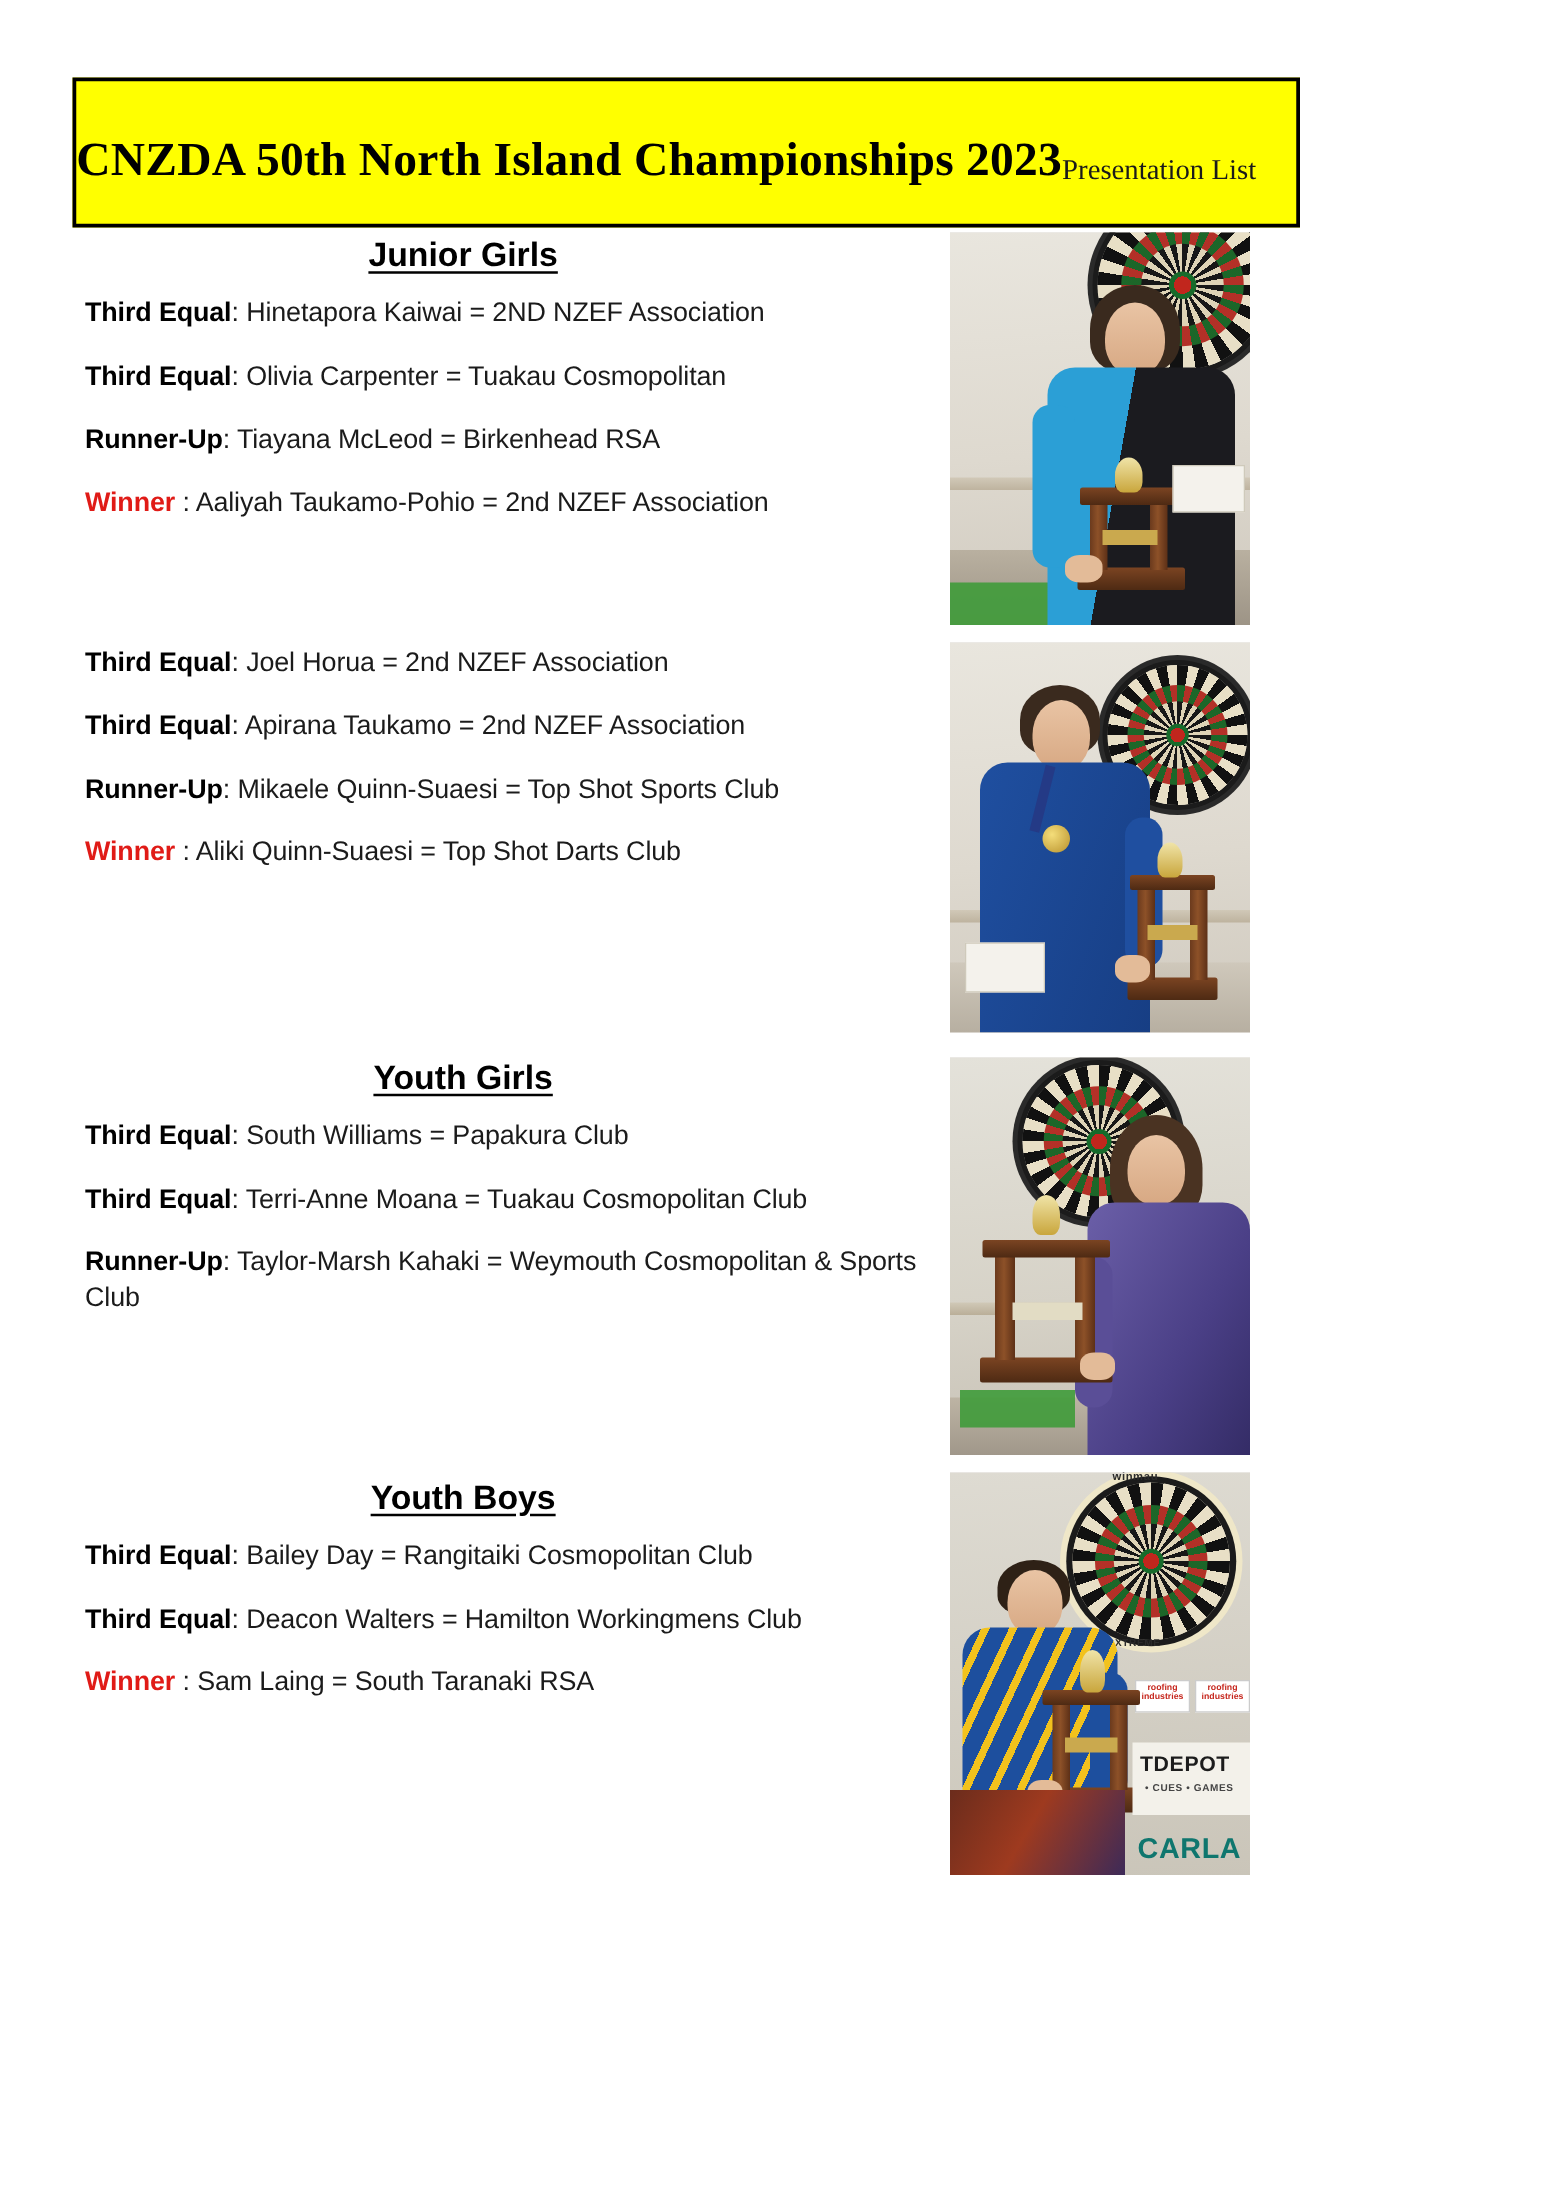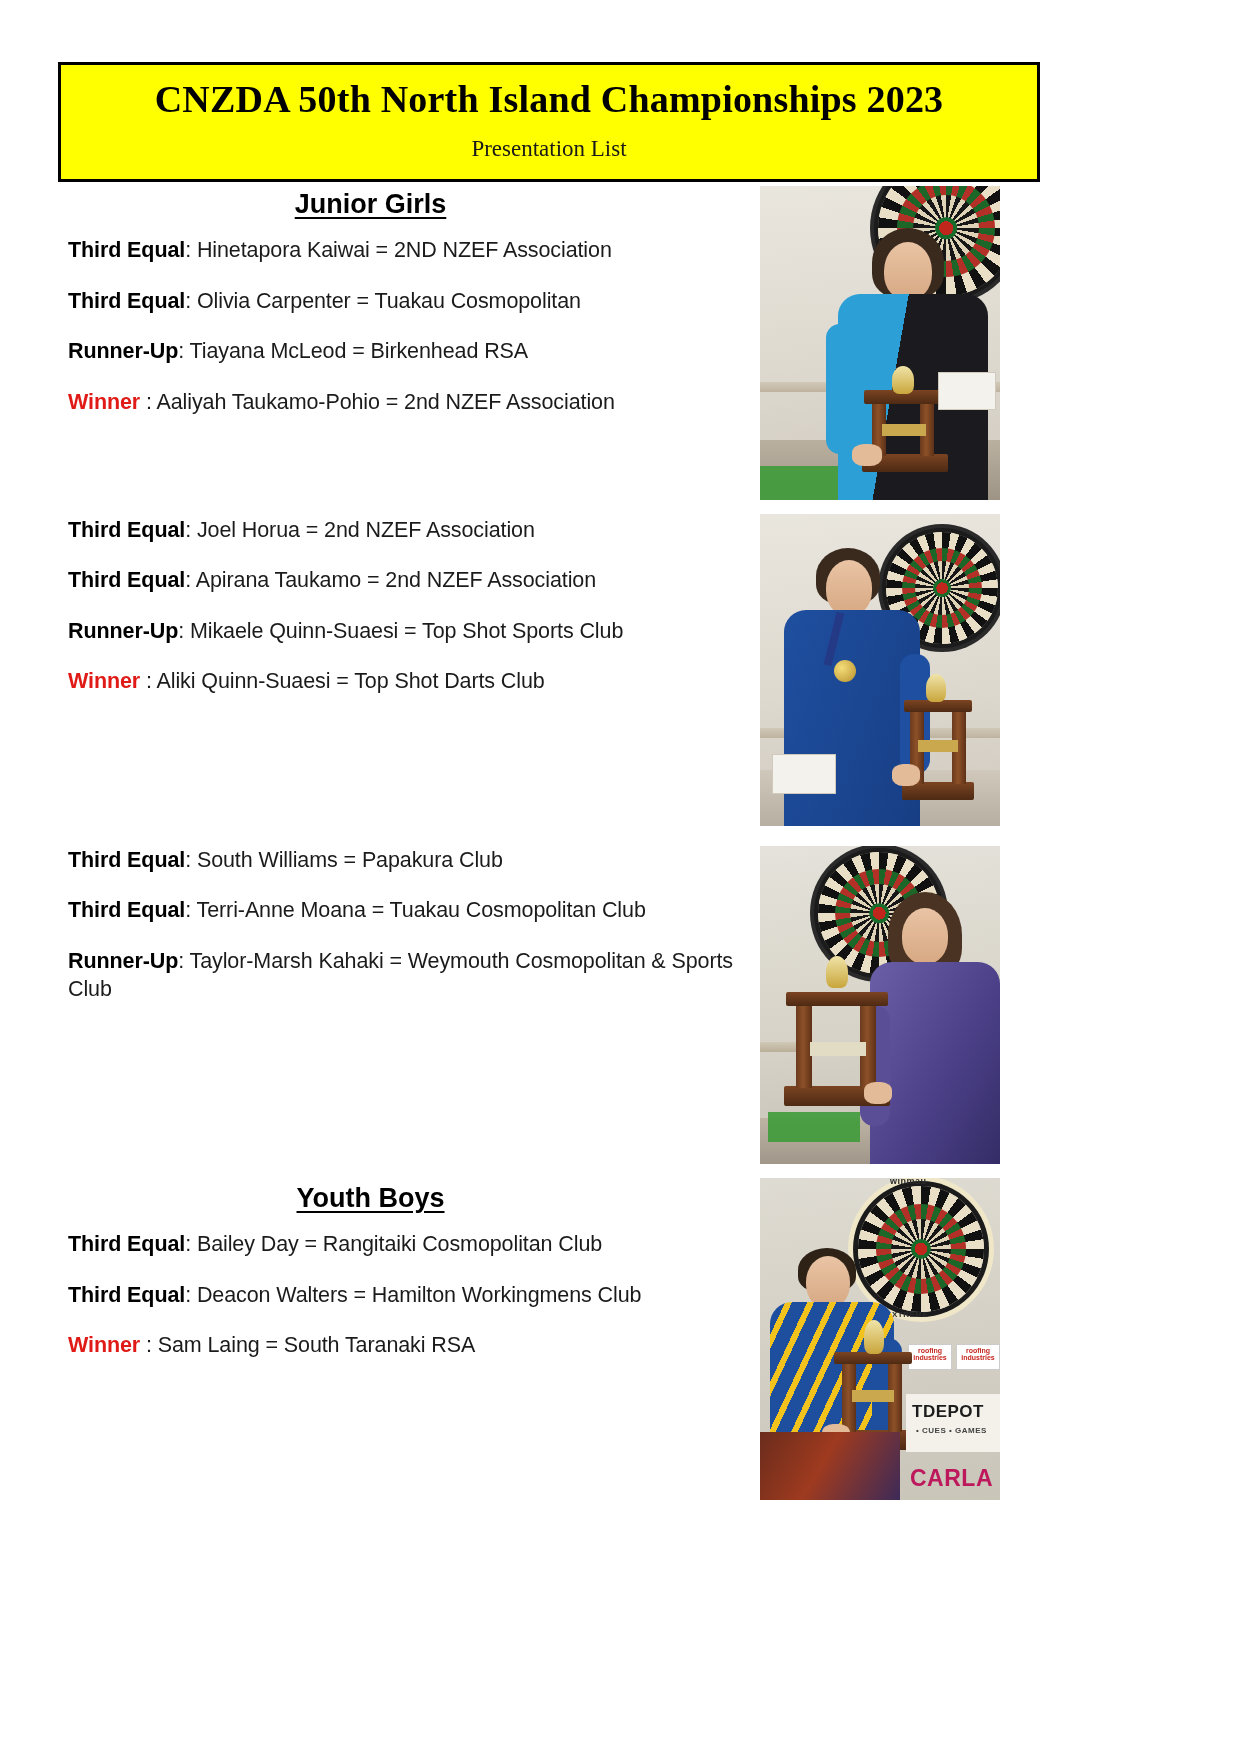--- a/index.html
+++ b/index.html
@@ -26,21 +26,21 @@
   .banner {
     position: absolute;
     left: 58px;
     top: 62px;
     width: 982px;
     height: 120px;
     background: var(--banner-bg, #ffff00);
     border: 3px solid #000000;
     box-sizing: border-box;
     display: flex;
-    flex-direction: column;
+    flex-direction: row;
     align-items: center;
     justify-content: flex-start;
     padding-top: 13px;
   }
   .banner-title {
     font-family: "Liberation Serif", serif;
     font-weight: bold;
     font-size: 38px;
     letter-spacing: 0.2px;
     color: #000000;
@@ -276,20 +276,21 @@
       </div>
 
       <div class="section" style="top:334px;">
         <p class="entry"><span class="lbl">Third Equal</span><span>: </span><span>Joel Horua = 2nd NZEF Association</span></p>
         <p class="entry"><span class="lbl">Third Equal</span><span>: </span><span>Apirana Taukamo = 2nd NZEF Association</span></p>
         <p class="entry"><span class="lbl">Runner-Up</span><span>: </span><span>Mikaele Quinn-Suaesi = Top Shot Sports Club</span></p>
         <p class="entry"><span class="lbl win">Winner</span><span> : </span><span>Aliki Quinn-Suaesi = Top Shot Darts Club</span></p>
       </div>
 
       <div class="section" style="top:664px;">
+        <div class="section-title">Youth Girls</div>
         <p class="entry"><span class="lbl">Third Equal</span><span>: </span><span>South Williams = Papakura Club</span></p>
         <p class="entry"><span class="lbl">Third Equal</span><span>: </span><span>Terri-Anne Moana = Tuakau Cosmopolitan Club</span></p>
         <p class="entry"><span class="lbl">Runner-Up</span><span>: </span><span>Taylor-Marsh Kahaki = Weymouth Cosmopolitan &amp; Sports Club</span></p>
       </div>
 
       <div class="section" style="top:1000px;">
         <div class="section-title">Youth Boys</div>
         <p class="entry"><span class="lbl">Third Equal</span><span>: </span><span>Bailey Day = Rangitaiki Cosmopolitan Club</span></p>
         <p class="entry"><span class="lbl">Third Equal</span><span>: </span><span>Deacon Walters = Hamilton Workingmens Club</span></p>
         <p class="entry"><span class="lbl win">Winner</span><span> : </span><span>Sam Laing = South Taranaki RSA</span></p>
@@ -394,20 +395,20 @@
           <div class="trophy-base" style="left:74px; top:174px; width:78px; height:12px;"></div>
           <div class="trophy-cup" style="left:104px; top:142px; width:20px; height:34px;"></div>
           <div class="plaque" style="left:92px; top:212px; width:42px; height:12px;"></div>
           <div class="hand" style="left:62px; top:246px; width:28px; height:22px;"></div>
 
           <div style="position:absolute; left:146px; top:216px; width:96px; height:58px; background:#f3f1ea;"></div>
           <div class="banner-text" style="left:152px; top:224px; font-size:17px; color:#1c1c1c;">TDEPOT</div>
           <div class="banner-text" style="left:156px; top:248px; font-size:8px; color:#444;">• CUES • GAMES</div>
 
           <div style="position:absolute; left:0; bottom:0; width:140px; height:68px; background:linear-gradient(120deg,#6b2c1c,#9e3a1f 45%,#3d2a58);"></div>
-          <div class="banner-text" style="left:150px; bottom:8px; font-size:23px; color:#be185d;">CARLA</div>
+          <div class="banner-text" style="left:150px; bottom:8px; font-size:23px; color:#0f766e;">CARLA</div>
         </div>
       </div>
 
     </div>
 
   </div>
 </div>
 
 </body></html>

